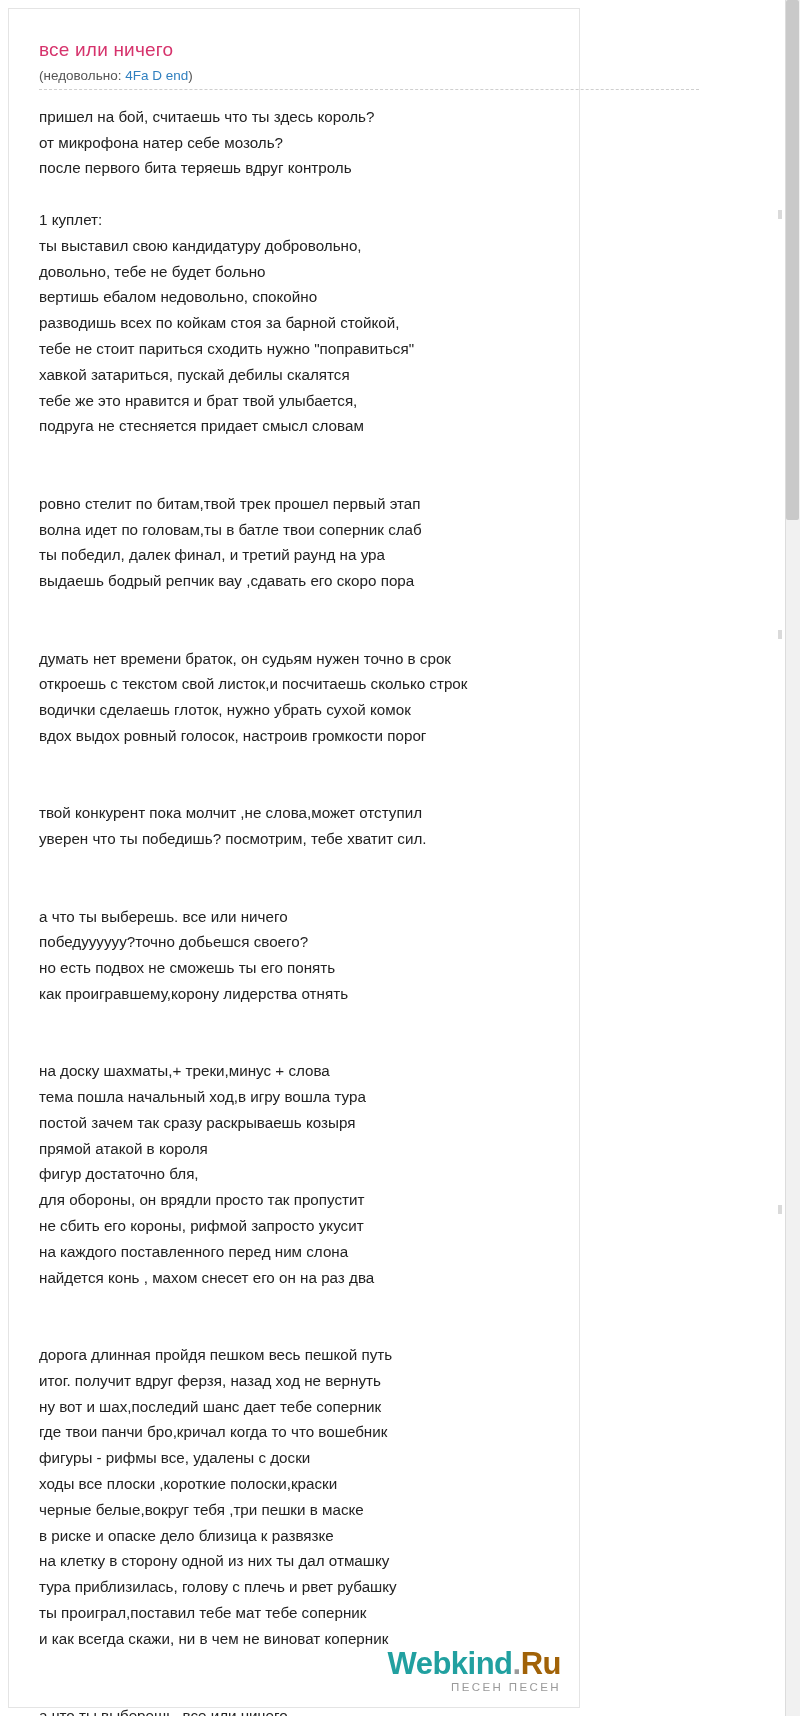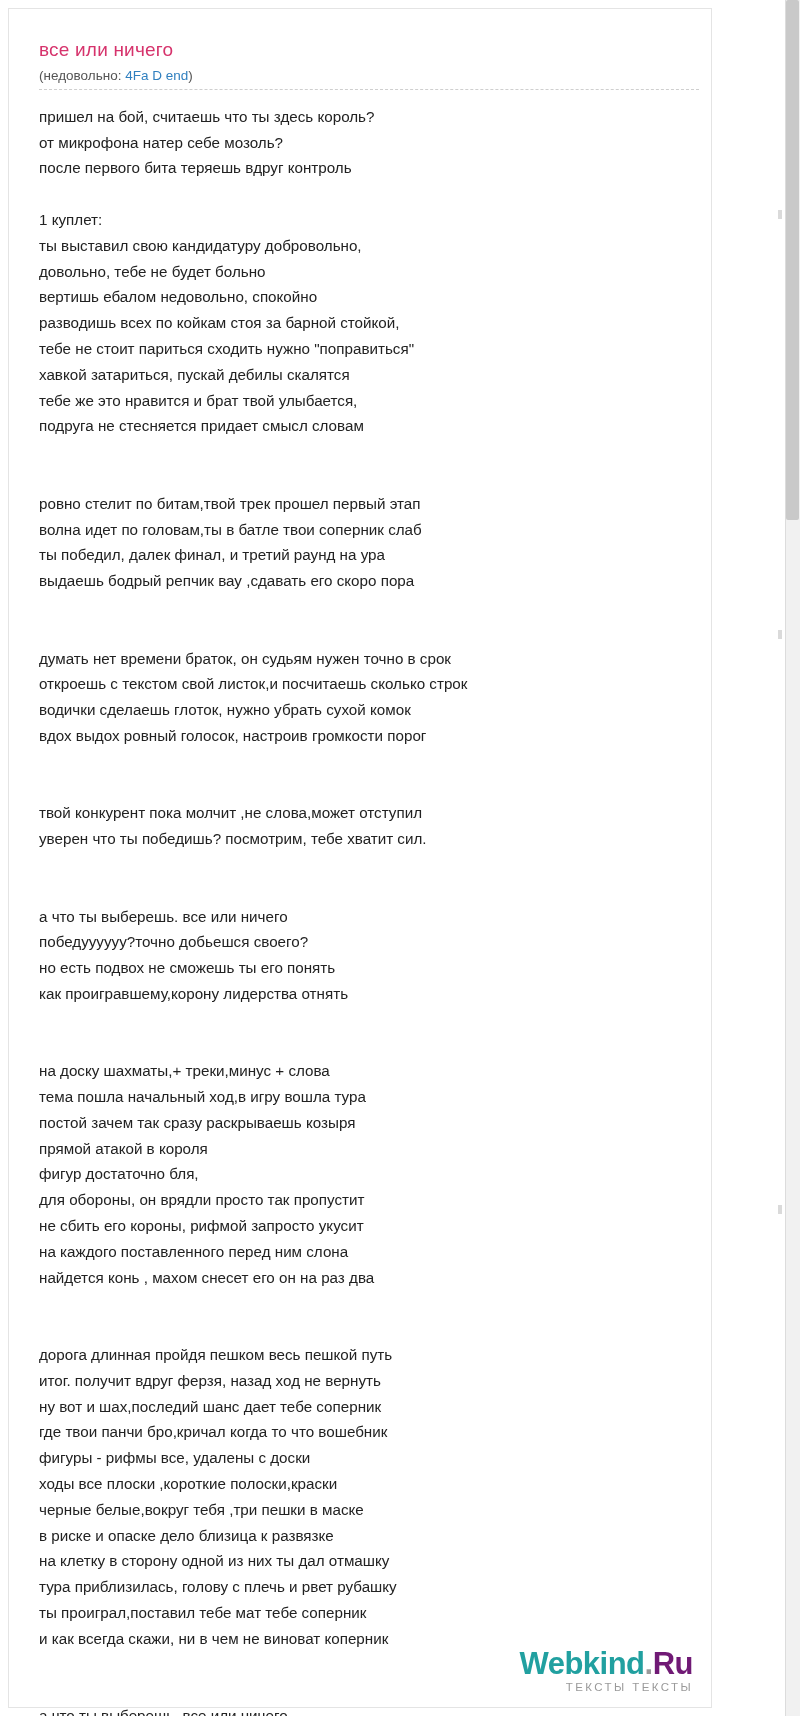--- a/index.html
+++ b/index.html
@@ -18,21 +18,21 @@
     position: absolute;
     left: 0; top: 0;
     width: 800px;
     height: 1716px;
     background: #ffffff;
   }
   .sheet {
     position: absolute;
     left: 8px;
     top: 8px;
-    width: 704px;
+    width: 572px;
     height: 1700px;
     background: #ffffff;
     border: 1px solid #e4e4e4;
     box-sizing: border-box;
   }
   .content {
     position: absolute;
     left: 30px;
     top: 30px;
     right: 20px;
@@ -80,21 +80,21 @@
     font-weight: bold;
     color: #21a0a0;
     letter-spacing: -0.5px;
     line-height: 1;
   }
   .wm-main .dot {
     color: #9a9a9a;
     font-weight: bold;
   }
   .wm-main .ru {
-    color: #701a75;
+    color: #a16207;
   }
   .wm-sub {
     font-size: 11.5px;
     color: #9a9a9a;
     letter-spacing: 2.4px;
     margin-top: 2px;
   }
   .scroll-track {
     position: absolute;
     right: 0;
@@ -211,21 +211,21 @@
 а что ты выберешь. все или ничего
 победуууууу?точно добьешся своего?
 но есть подвох не сможешь ты его понять
 как проигравшему,корону лидерства отнять
 а времени затрачено два: тридцать два. пять</div>
 
     </div>
 
     <div class="watermark">
       <div class="wm-main"><span>Webkind</span><span class="dot">.</span><span class="ru">Ru</span></div>
-      <div class="wm-sub">ТЕКСТЫ ТЕКСТЫ</div>
+      <div class="wm-sub">ПЕСЕН ПЕСЕН</div>
     </div>
 
   </div>
 
   <div class="side-marks">
     <div class="side-mark" style="top:210px"></div>
     <div class="side-mark" style="top:630px"></div>
     <div class="side-mark" style="top:1205px"></div>
   </div>
 

